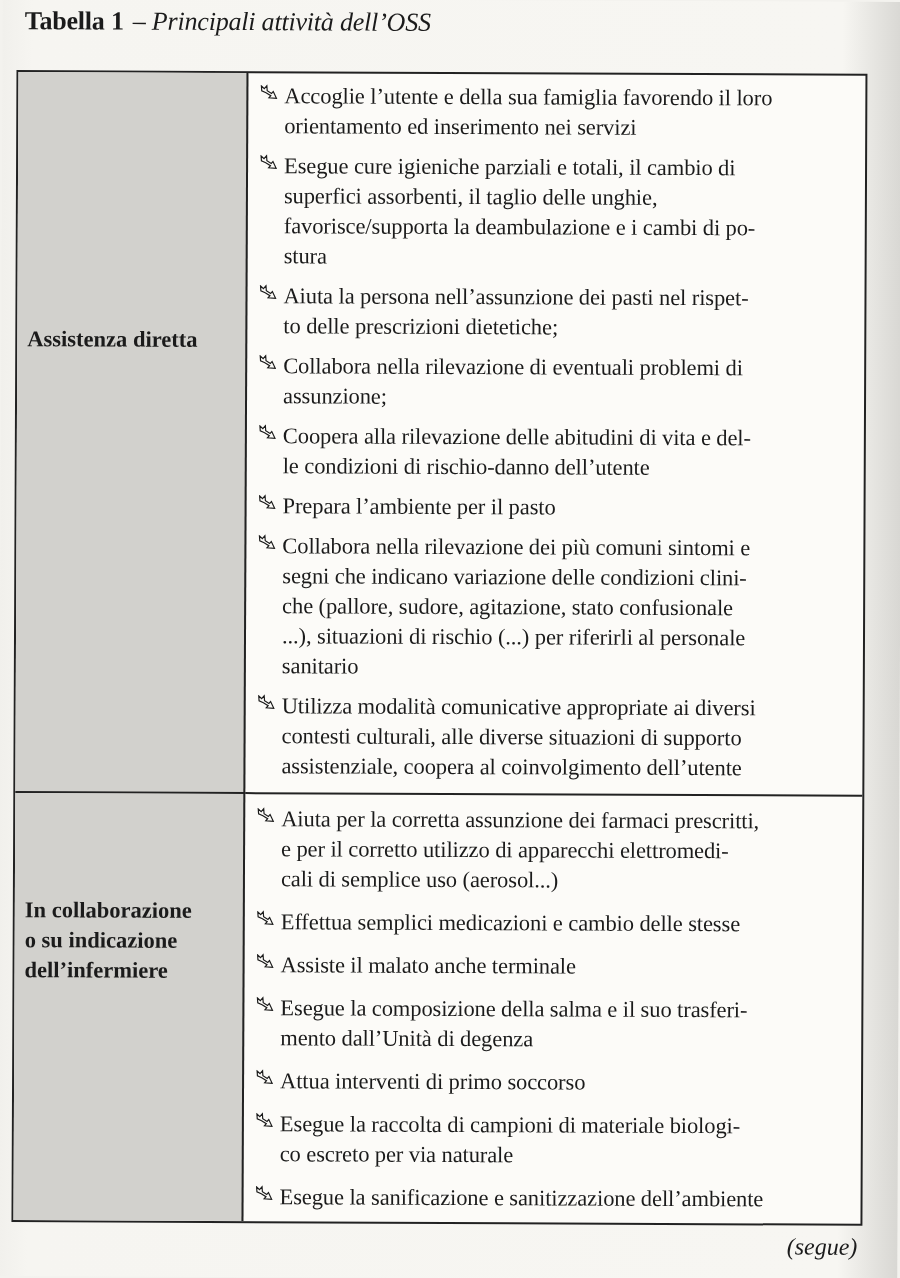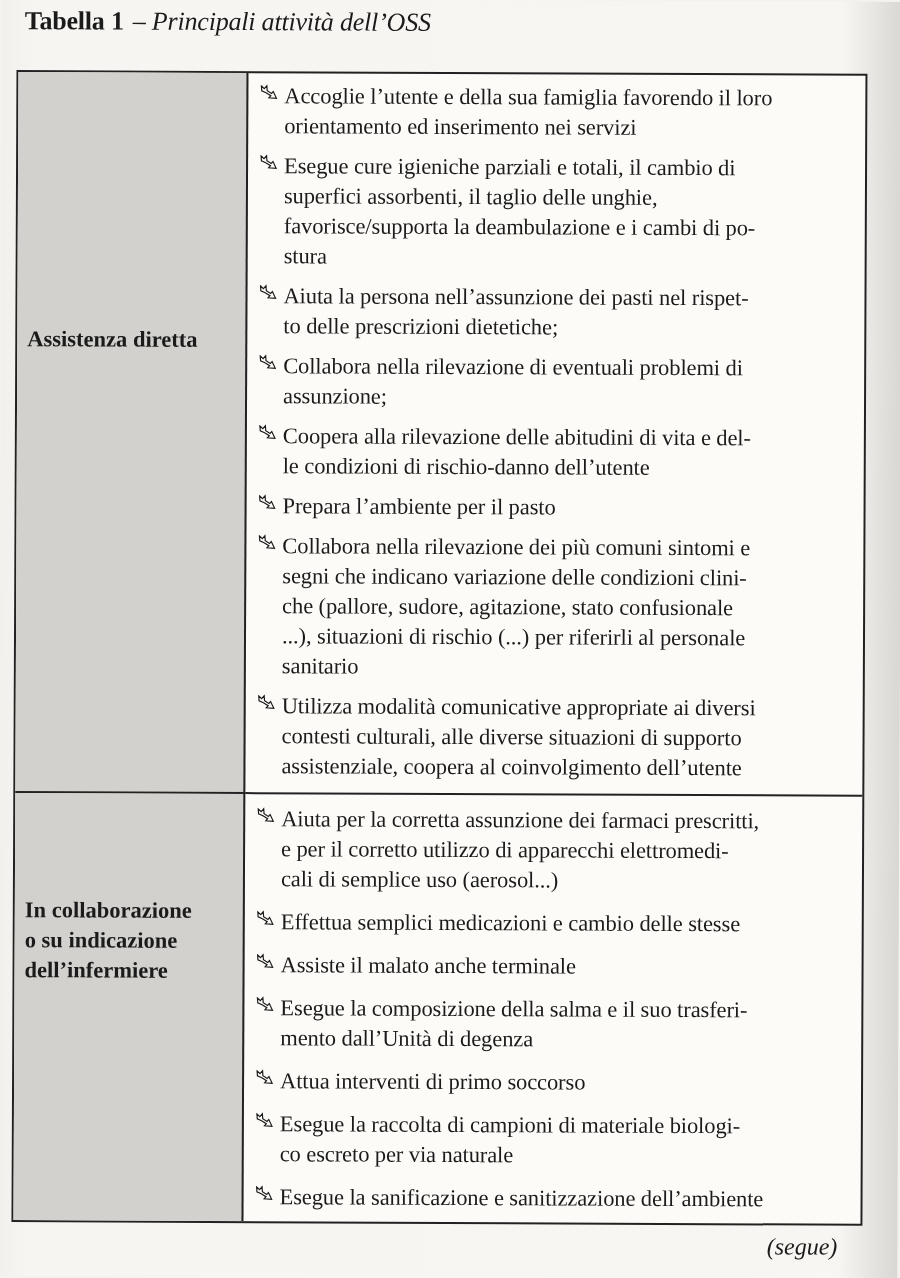--- a/index.html
+++ b/index.html
@@ -53,21 +53,21 @@
   .bullet{
     flex:0 0 26px;width:26px;padding-top:3px;
   }
   .bullet svg{display:block;transform:rotate(-4deg);}
   .item-text{
     flex:1 1 auto;
     font-size:22.5px;line-height:30px;letter-spacing:-0.1px;
     white-space:pre-line;
   }
   .segue{
-    position:absolute;right:60px;top:1232px;
+    position:absolute;right:40px;top:1232px;
     font-style:italic;font-size:24px;
   }
 </style>
 </head>
 <body>
 
 <div class="sheet">
 
   <div class="title">
     <span class="t-bold">Tabella 1</span><span class="t-italic">– Principali attività dell’OSS</span>

